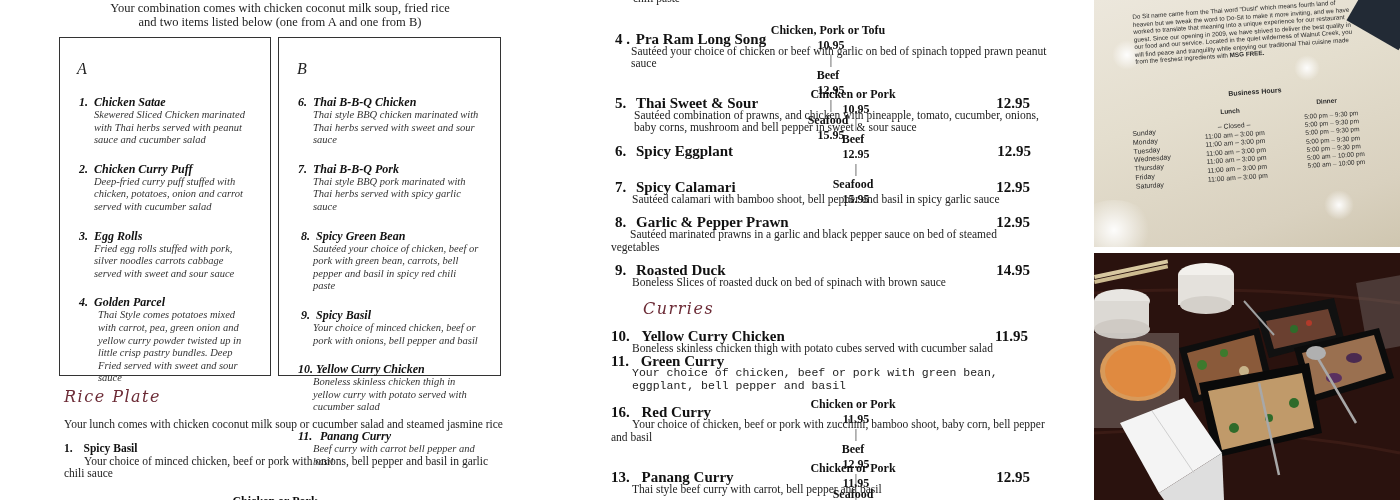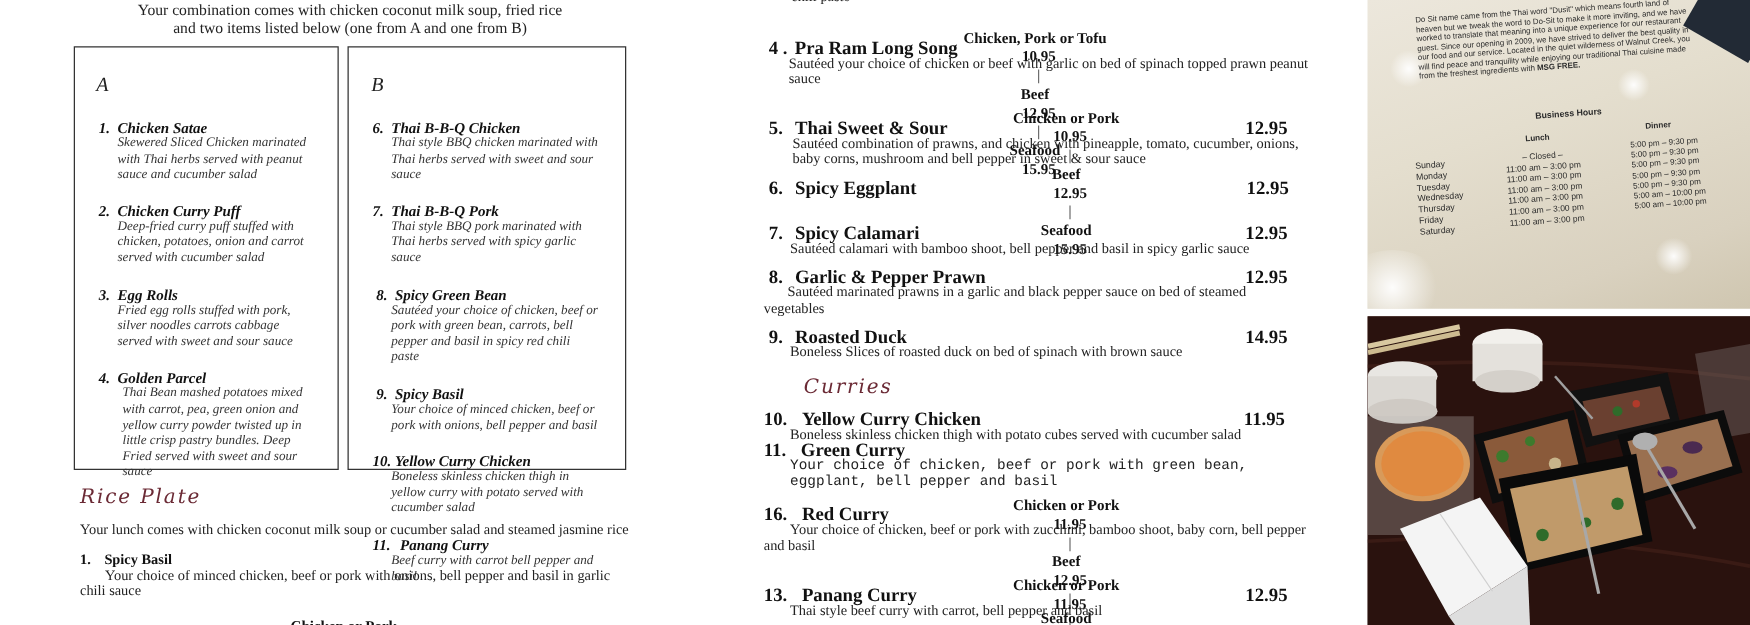--- a/index.html
+++ b/index.html
@@ -97,21 +97,21 @@
       <div class="combo-item">
         <span class="combo-name"><span class="combo-num">2.</span><span>Chicken Curry Puff</span></span>
         <span class="combo-desc">Deep-fried curry puff stuffed with chicken, potatoes, onion and carrot served with cucumber salad</span>
       </div>
       <div class="combo-item">
         <span class="combo-name"><span class="combo-num">3.</span><span>Egg Rolls</span></span>
         <span class="combo-desc">Fried egg rolls stuffed with pork, silver noodles carrots cabbage served with sweet and sour sauce</span>
       </div>
       <div class="combo-item">
         <span class="combo-name"><span class="combo-num">4.</span><span>Golden Parcel</span></span>
-        <span class="combo-desc" style="padding-left:19px">Thai Bean mashed potatoes mixed with carrot, pea, green onion and yellow curry powder twisted up in little crisp pastry bundles. Deep Fried served with sweet and sour sauce</span>
+        <span class="combo-desc" style="padding-left:19px">Thai Style comes potatoes mixed with carrot, pea, green onion and yellow curry powder twisted up in little crisp pastry bundles. Deep Fried served with sweet and sour sauce</span>
       </div>
     </div>
   </div>
 
   <div class="box" id="boxB">
     <div class="box-letter" style="left:18px; top:22px;">B</div>
     <div class="combo-list" style="top:42px;">
       <div class="combo-item">
         <span class="combo-name"><span class="combo-num">6.</span><span>Thai B-B-Q Chicken</span></span>
         <span class="combo-desc">Thai style BBQ chicken marinated with Thai herbs served with sweet and sour sauce</span>

